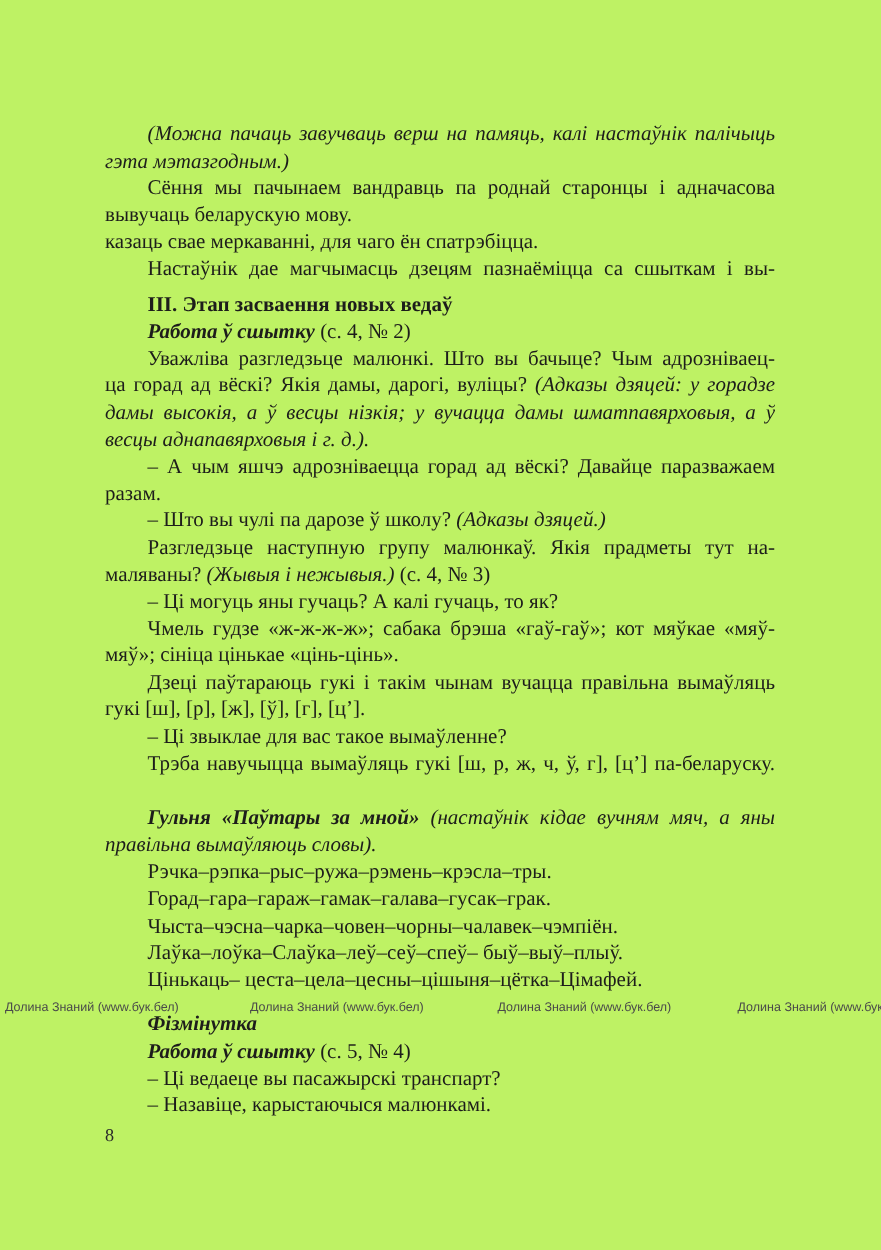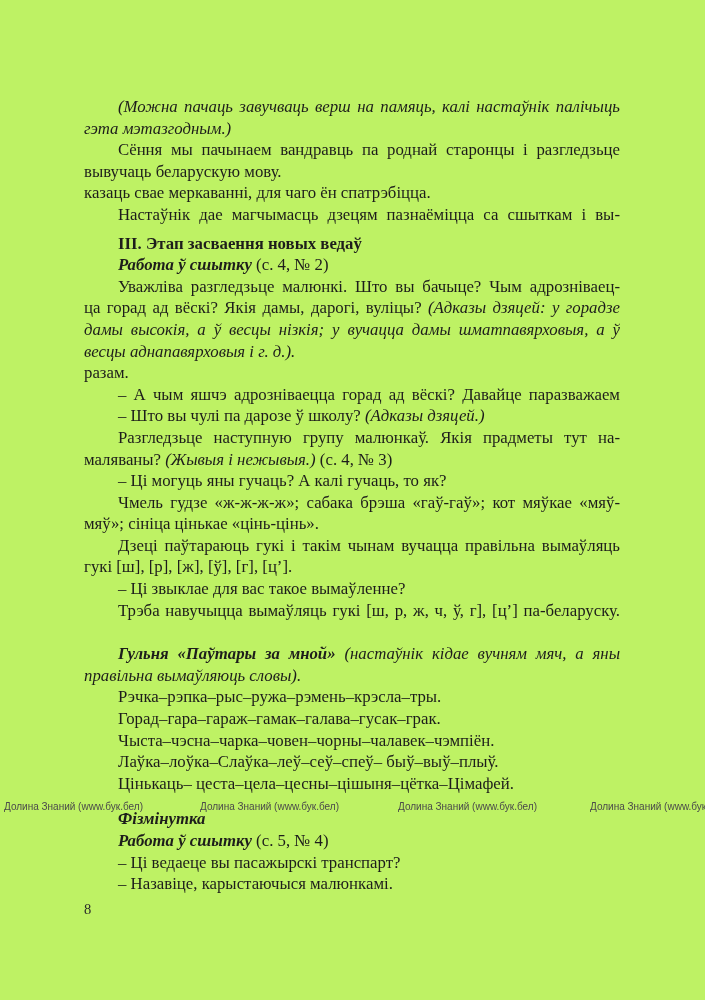--- a/index.html
+++ b/index.html
@@ -64,32 +64,32 @@
     color: #2a2a2a;
   }
 </style>
 </head>
 <body>
 
 <div class="page">
   <div class="text-col" id="text-col">
       <div class="line indent justify"><span class="seg-i">(Можна пачаць завучваць верш на памяць, калі настаўнік палічыць</span></div>
       <div class="line"><span class="seg-i">гэта мэтазгодным.)</span></div>
-      <div class="line indent justify"><span class="seg-n">Сёння мы пачынаем вандравць па роднай старонцы і разгледзьце</span></div>
+      <div class="line indent justify"><span class="seg-n">Сёння мы пачынаем вандравць па роднай старонцы і адначасова</span></div>
       <div class="line"><span class="seg-n">вывучаць беларускую мову.</span></div>
       <div class="line"><span class="seg-n">казаць свае меркаванні, для чаго ён спатрэбіцца.</span></div>
       <div class="line indent justify"><span class="seg-n">Настаўнік дае магчымасць дзецям пазнаёміцца са сшыткам і вы-</span></div>
       <div class="line indent gap7"><span class="seg-b">III. Этап засваення новых ведаў</span></div>
       <div class="line indent"><span class="seg-bi">Работа ў сшытку</span><span class="seg-n"> (с. 4, № 2)</span></div>
       <div class="line indent justify"><span class="seg-n">Уважліва разгледзьце малюнкі. Што вы бачыце? Чым адрозніваец-</span></div>
       <div class="line justify"><span class="seg-n">ца горад ад вёскі? Якія дамы, дарогі, вуліцы? </span><span class="seg-i">(Адказы дзяцей: у горадзе</span></div>
       <div class="line justify"><span class="seg-i">дамы высокія, а ў весцы нізкія; у вучацца дамы шматпавярховыя, а ў</span></div>
       <div class="line"><span class="seg-i">весцы аднапавярховыя і г. д.).</span></div>
+      <div class="line indent justify"><span class="seg-n">– А чым яшчэ адрозніваецца горад ад вёскі? Давайце паразважаем</span></div>
       <div class="line"><span class="seg-n">разам.</span></div>
-      <div class="line indent justify"><span class="seg-n">– А чым яшчэ адрозніваецца горад ад вёскі? Давайце паразважаем</span></div>
       <div class="line indent"><span class="seg-n">– Што вы чулі па дарозе ў школу? </span><span class="seg-i">(Адказы дзяцей.)</span></div>
       <div class="line indent justify"><span class="seg-n">Разгледзьце наступную групу малюнкаў. Якія прадметы тут на-</span></div>
       <div class="line"><span class="seg-n">маляваны? </span><span class="seg-i">(Жывыя і нежывыя.)</span><span class="seg-n"> (с. 4, № 3)</span></div>
       <div class="line indent"><span class="seg-n">– Ці могуць яны гучаць? А калі гучаць, то як?</span></div>
       <div class="line indent justify"><span class="seg-n">Чмель гудзе «ж-ж-ж-ж»; сабака брэша «гаў-гаў»; кот мяўкае «мяў-</span></div>
       <div class="line"><span class="seg-n">мяў»; сініца цінькае «цінь-цінь».</span></div>
       <div class="line indent justify"><span class="seg-n">Дзеці паўтараюць гукі і такім чынам вучацца правільна вымаўляць</span></div>
       <div class="line"><span class="seg-n">гукі [ш], [р], [ж], [ў], [г], [ц’].</span></div>
       <div class="line indent"><span class="seg-n">– Ці звыклае для вас такое вымаўленне?</span></div>
       <div class="line indent justify"><span class="seg-n">Трэба навучыцца вымаўляць гукі [ш, р, ж, ч, ў, г], [ц’] па-беларуску.</span></div>

